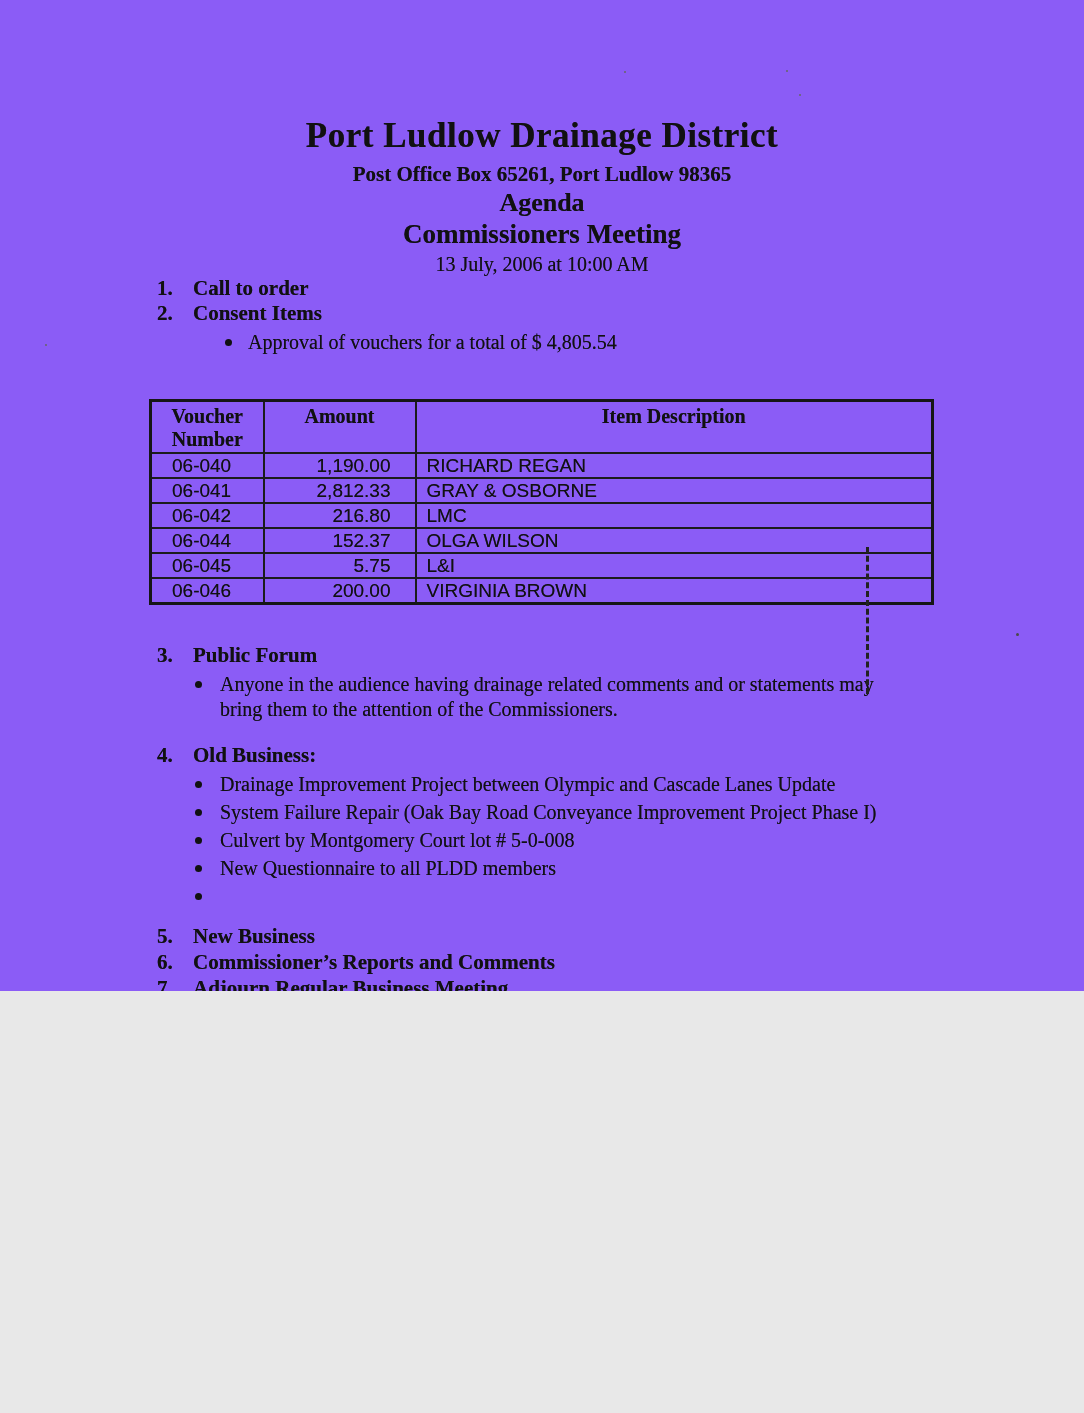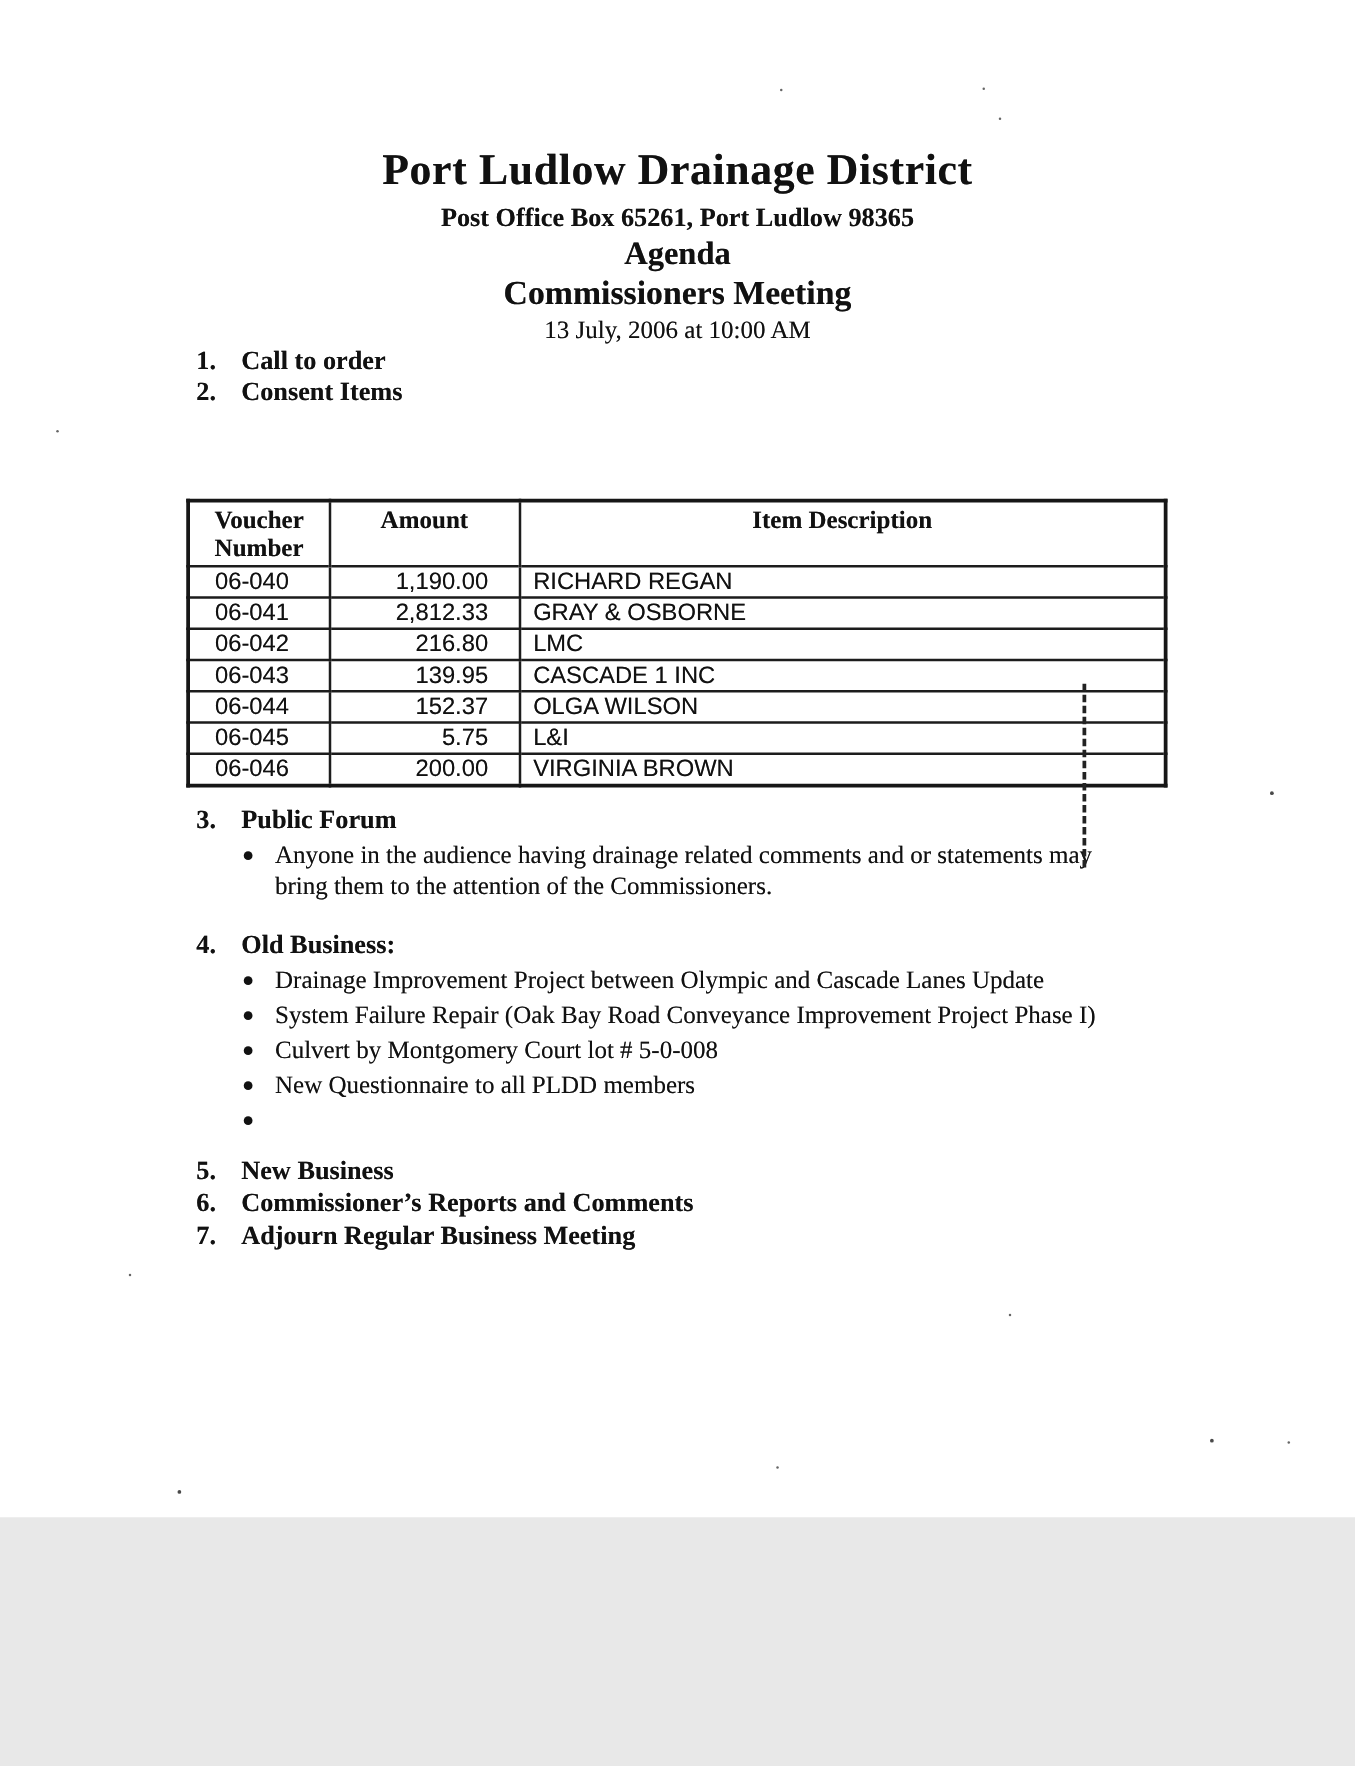--- a/index.html
+++ b/index.html
@@ -1,19 +1,19 @@
 <!DOCTYPE html>
 <html><head>
 <meta charset="utf-8">
 <style>
   html,body{margin:0;padding:0;background:#e8e8e8;}
   .page{
     position:relative;
-    width:1084px;height:1214px;
-    background:#ffffff;
+    width:1084px;height:991px;
+    background:#8b5cf6;
     color:#111;
     font-family:"Liberation Serif", serif;
     overflow:hidden;
     margin:0 auto;
     text-shadow:0 0 .4px rgba(0,0,0,.55);
   }
   
   .doc-header{position:absolute;left:0;top:116px;width:100%;text-align:center;}
   .title{font-size:35px;font-weight:bold;letter-spacing:.5px;line-height:40px;}
   .address{font-size:21px;font-weight:bold;line-height:24px;margin-top:6px;}
@@ -76,20 +76,24 @@
 
   <div class="sec" style="top:276px">
     <div class="item">
       <span class="num">1.</span>
       <span class="ttl">Call to order</span>
     </div>
     <div class="item">
       <span class="num">2.</span>
       <span class="ttl">Consent Items</span>
     </div>
+    <div class="bullet b2">
+      <span class="dot"></span>
+      <span class="btxt">Approval of vouchers for a total of $ 4,805.54</span>
+    </div>
   </div>
 
   <table class="vtable">
     <colgroup>
         <col style="width:113px">
         <col style="width:152px">
         <col>
       </colgroup>
     <thead>
       <tr>
@@ -106,25 +110,20 @@
       </tr>
       <tr>
         <td class="c-num">06-041</td>
         <td class="c-amt">2,812.33</td>
         <td class="c-desc">GRAY &amp; OSBORNE</td>
       </tr>
       <tr>
         <td class="c-num">06-042</td>
         <td class="c-amt">216.80</td>
         <td class="c-desc">LMC</td>
-      </tr>
-      <tr>
-        <td class="c-num">06-043</td>
-        <td class="c-amt">139.95</td>
-        <td class="c-desc">CASCADE 1 INC</td>
       </tr>
       <tr>
         <td class="c-num">06-044</td>
         <td class="c-amt">152.37</td>
         <td class="c-desc">OLGA WILSON</td>
       </tr>
       <tr>
         <td class="c-num">06-045</td>
         <td class="c-amt">5.75</td>
         <td class="c-desc">L&amp;I</td>

